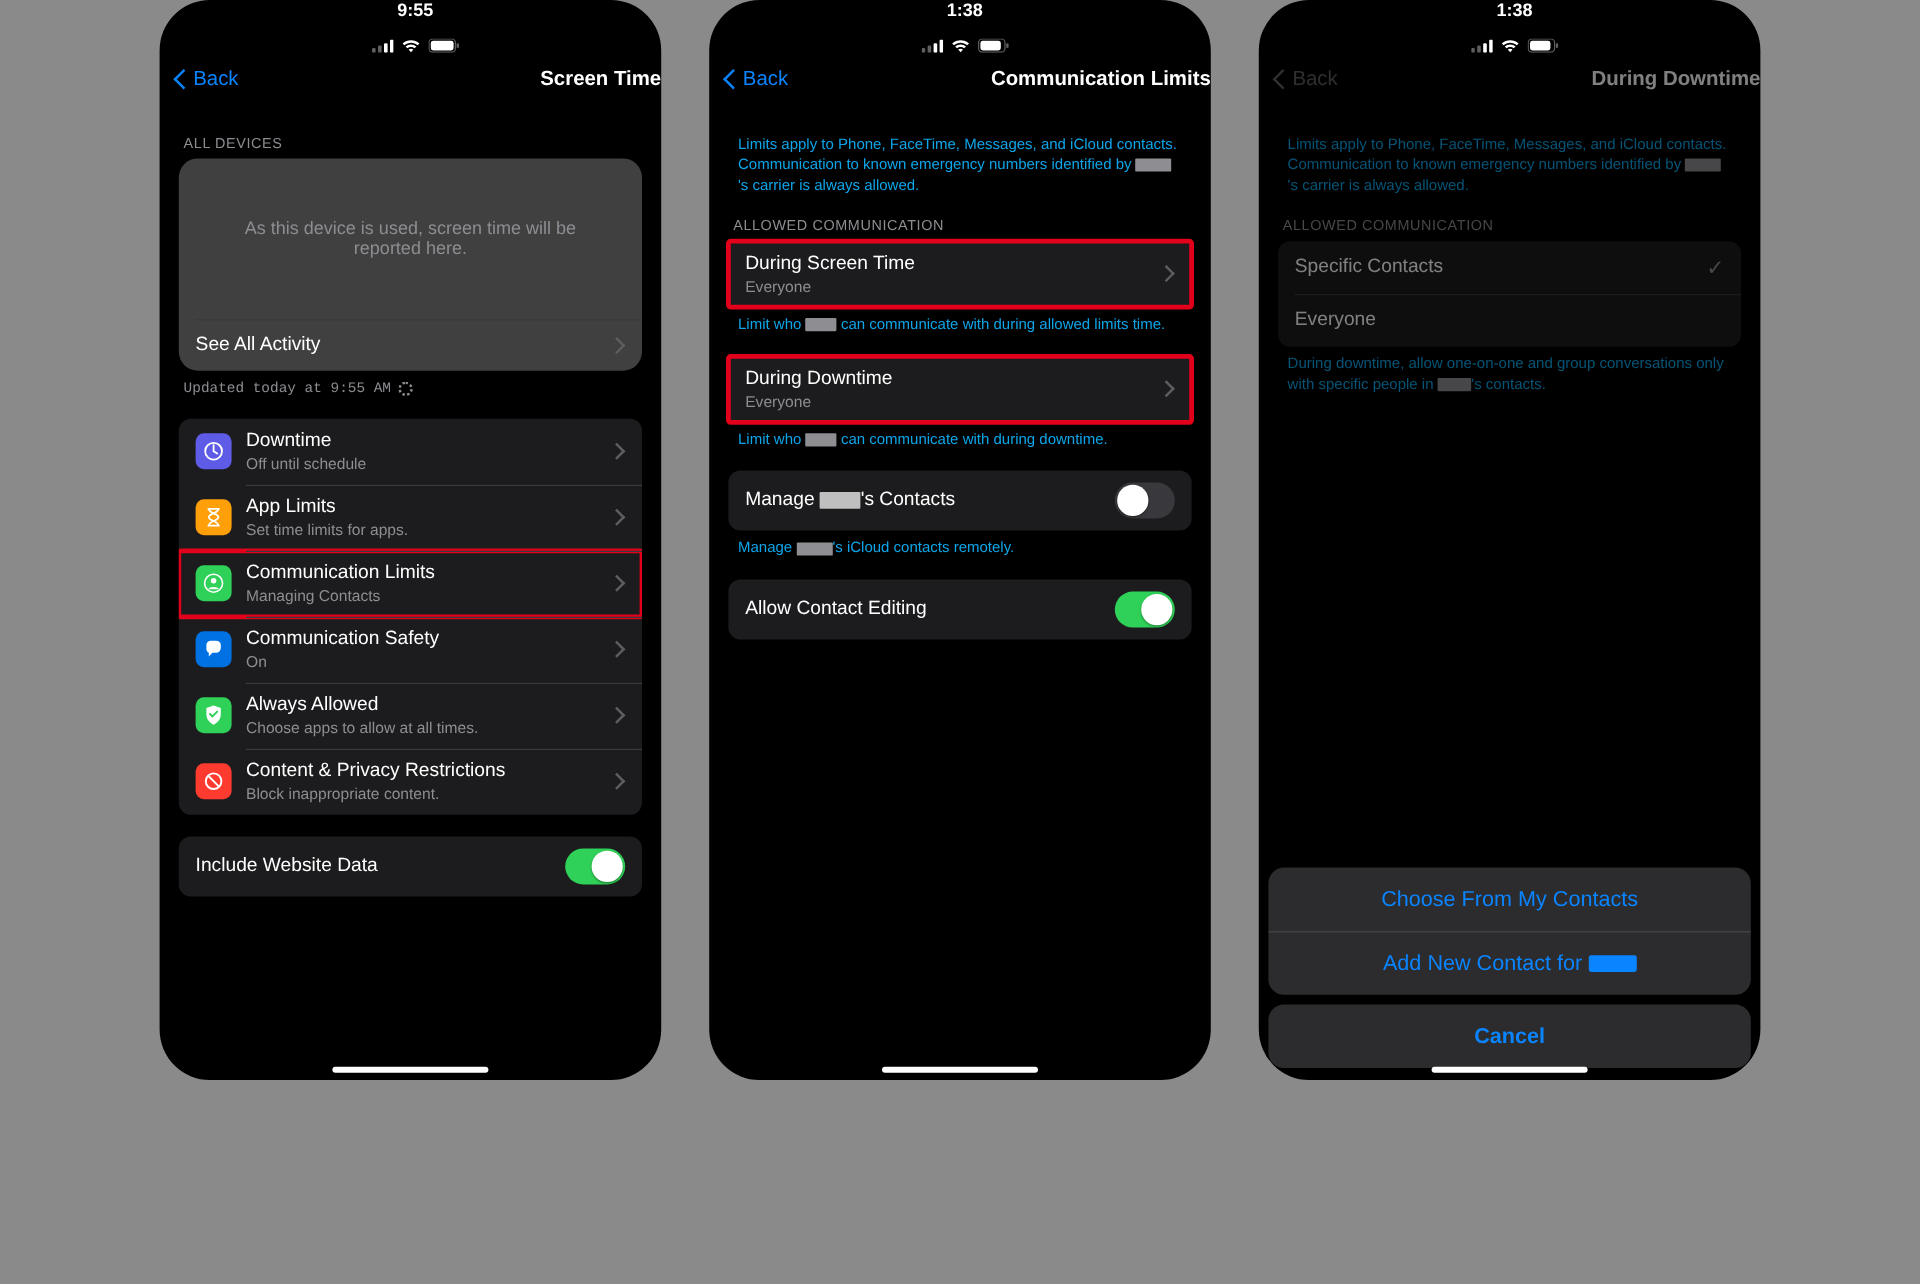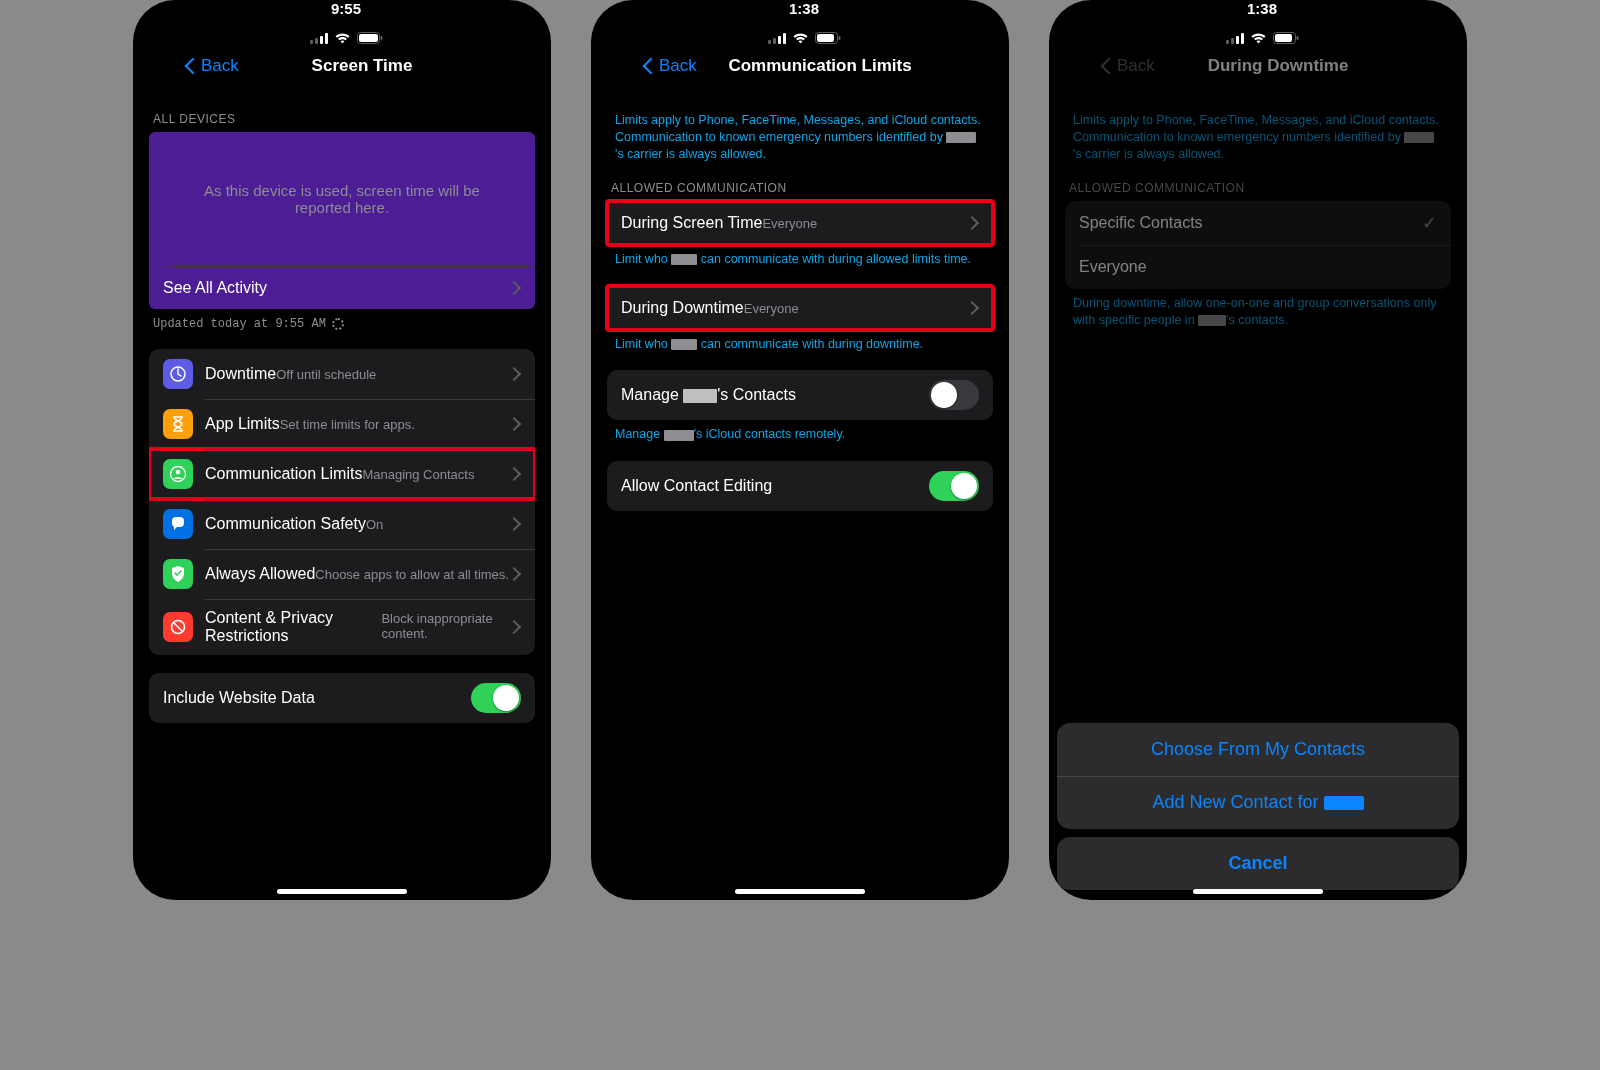--- a/index.html
+++ b/index.html
@@ -27,23 +27,23 @@
     height: 44px;
     display: flex; justify-content: space-between; align-items: center;
     padding: 0 22px 0 30px;
     font-size: 15px; font-weight: 600; flex-direction: column;
   }
   .status-right { display: flex; gap: 6px; align-items: center; }
   .sig svg, .wifi svg, .batt svg { display: block; }
   
   .nav {
     height: 44px;
-    display: flex; align-items: center; justify-content: center;
+    display: flex; align-items: center; justify-content: flex-end;
     position: relative;
-    font-size: 16px; font-weight: 600; margin-left: 40px;
+    font-size: 16px; font-weight: 600;
   }
   .nav-back {
     position: absolute; left: 12px; top: 0; bottom: 0;
     display: flex; align-items: center; gap: 4px;
     color: #0a84ff; font-size: 17px; font-weight: 400;
   }
   .nav-back.dim { color: #5e5e60; }
   .chev-left {
     width: 12px; height: 20px;
     display: inline-block;
@@ -83,41 +83,41 @@
     content:""; position:absolute; left:14px; right:0; top:0;
     height:0.5px; background:#3a3a3c;
   }
   .row.has-icon + .row.has-icon::before { left: 56px; }
   .row .icon-wrap {
     width: 30px; height: 30px; border-radius: 7px;
     margin-right: 12px; flex-shrink:0;
     display:flex; align-items:center; justify-content:center;
     color:#fff;
   }
-  .row .labels { flex:1; display:flex; flex-direction:row; }
+  .row .labels { flex:1; display:flex; flex-direction:column; }
   .row .title { font-size: 16px; color:#fff; }
   .row .sub   { font-size: 13px; color:#8d8d92; margin-top:2px; }
   .chev-right {
     width: 8px; height: 14px; position:relative; flex-shrink:0;
     color:#5e5e60;
   }
   .chev-right::before {
     content:""; position:absolute; right:2px; top:2px;
     width:8px; height:8px;
     border-top:2px solid currentColor;
     border-right:2px solid currentColor;
     transform: rotate(45deg);
   }
   .footer-text {
     color:#0ea5e9; font-size:12.5px;
     padding: 6px 8px 0 8px; line-height:1.35;
   }
   
   .empty-card {
-    background:#4c1d95; border-radius:6px;
+    background:#404040; border-radius:16px;
     display:flex; flex-direction:column;
     overflow:hidden;
   }
   .empty-msg {
     flex:1; display:flex; align-items:center; justify-content:center;
     color:#8d8d92; font-size:15px; text-align:center;
     padding: 50px 30px;
   }
   .empty-card .sep { height:0.5px; background:#3a3a3c; margin-left:14px; }
   .see-all { padding:12px 14px; display:flex; align-items:center; }

